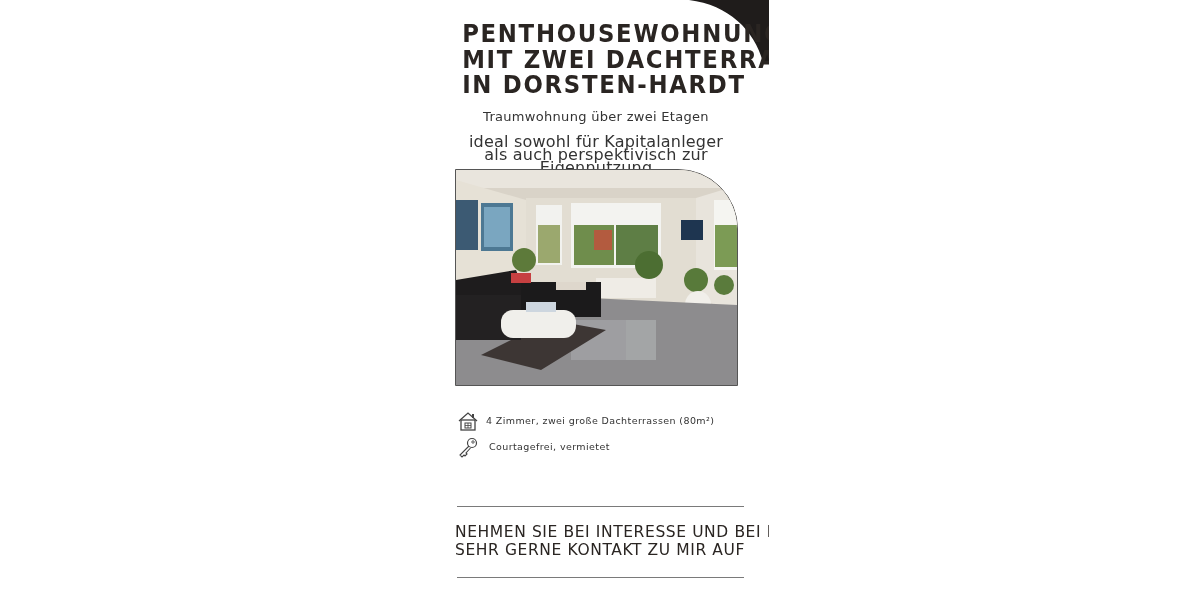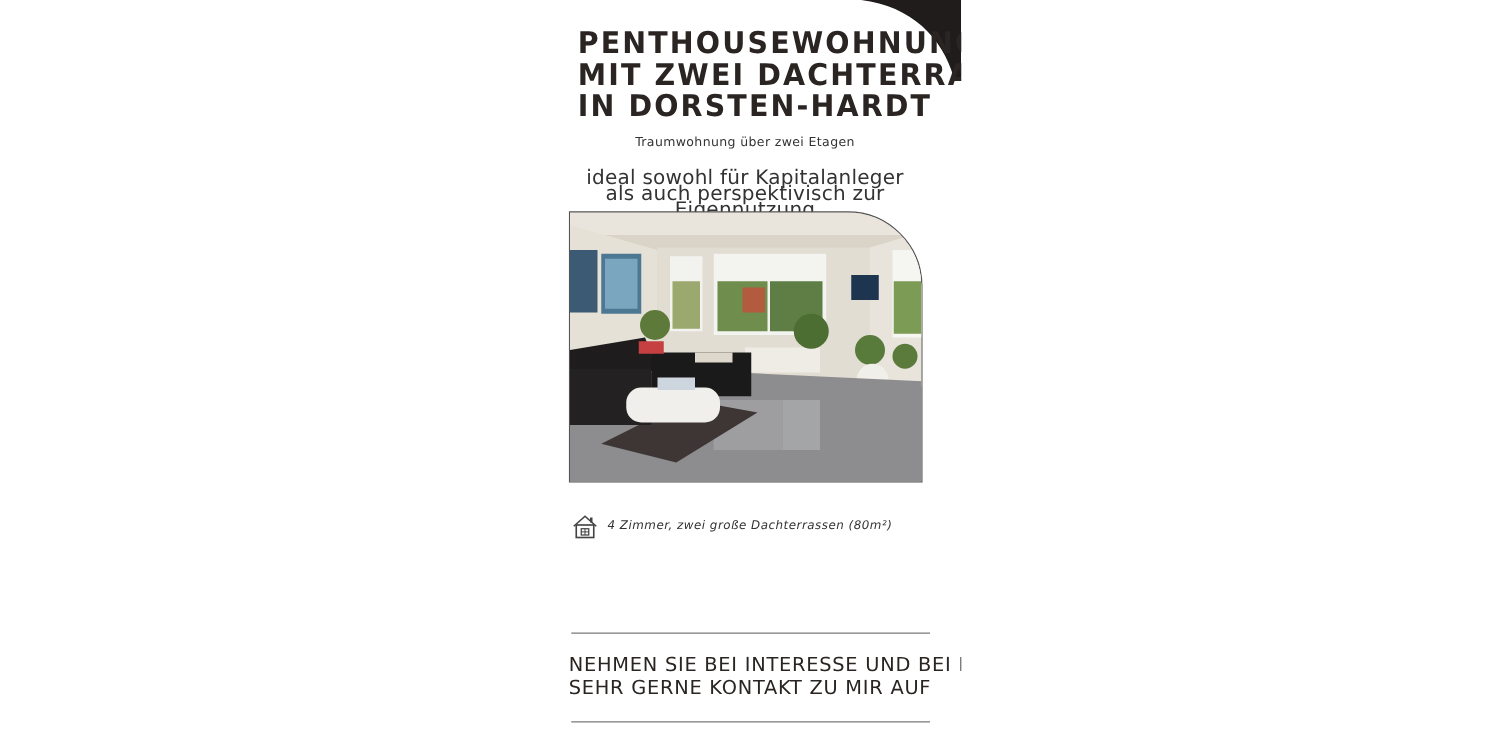--- a/index.html
+++ b/index.html
@@ -18,39 +18,39 @@
     .corner-shape svg { display: block; }
     .title {
       position: absolute; left: 0; top: 22px; width: 285px; text-align: center;
       font-family: "DejaVu Sans", sans-serif; font-weight: bold; font-size: 24px;
       letter-spacing: 1.8px; line-height: 25.5px; color: #2a2522; margin: 0;
       transform: scaleX(0.95); transform-origin: center top;
     }
     .title span { display: block; white-space: nowrap; }
     .subtitle {
       position: absolute; left: 0; top: 109px; width: 282px; text-align: center;
-      font-size: 10px; color: #333; letter-spacing: 0.3px;
+      font-size: 13px; color: #333; letter-spacing: 0.3px;
     }
     .desc {
       position: absolute; left: 0; top: 135px; width: 282px; text-align: center;
       font-size: 16px; line-height: 13px; color: #333; letter-spacing: 0.2px;
     }
     .photo {
       position: absolute; left: 0; top: 169px; width: 283px; height: 217px;
       border-top-right-radius: 60px; overflow: hidden; background: #cfc8bc;
       border: 1px solid #555; box-sizing: border-box;
     }
     .features { position: absolute; left: 2px; top: 408px; width: 290px; }
     .feature {
       display: flex; align-items: center; height: 25px; margin-bottom: 1px;
     }
     .feature .icon { width: 22px; height: 22px; margin-right: 10px; flex: none; }
     .feature .icon svg { width: 22px; height: 22px; display: block; }
     .feature .label { font-size: 9.5px; color: #333; letter-spacing: 0.4px; white-space: nowrap; }
-    .feature.f1 .label { margin-left: -3px; font-style: italic; }
+    .feature.f1 .label { margin-left: -3px; }
     .rule {
       position: absolute; left: 2px; width: 287px; height: 0; border-top: 1.5px solid #7a7a7a;
     }
     .rule.r1 { top: 506px; }
     .rule.r2 { top: 577px; }
     .cta {
       position: absolute; left: 0; top: 524px; width: 288px; text-align: center;
       font-size: 15.5px; line-height: 17.5px; color: #2a2522; letter-spacing: 0.6px;
       text-transform: uppercase;
     }
@@ -132,20 +132,30 @@
             <path d="M2 11 L11 3 L20 11" fill="none" stroke="#444" stroke-width="1.3"></path>
             <rect x="4" y="10" width="14" height="10" fill="none" stroke="#444" stroke-width="1.3"></rect>
             <rect x="8" y="13" width="6" height="5" fill="none" stroke="#444" stroke-width="1"></rect>
             <line x1="11" y1="13" x2="11" y2="18" stroke="#444" stroke-width="0.8"></line>
             <line x1="8" y1="15.5" x2="14" y2="15.5" stroke="#444" stroke-width="0.8"></line>
             <rect x="15" y="4" width="2" height="4" fill="#444"></rect>
           </svg>
       </span>
       <span class="label">4 Zimmer, zwei große Dachterrassen (80m²)</span>
     </div>
+    <div class="feature">
+      <span class="icon">
+        <svg viewBox="0 0 22 22">
+            <circle cx="15" cy="7" r="4.5" fill="none" stroke="#444" stroke-width="1.2"></circle>
+            <circle cx="16" cy="6" r="1.2" fill="none" stroke="#444" stroke-width="0.9"></circle>
+            <path d="M12 10 L3 19 L5 21 L7 19 L8 20 L10 18 L9 17 L13.5 12" fill="none" stroke="#444" stroke-width="1.1"></path>
+          </svg>
+      </span>
+      <span class="label">Courtagefrei, vermietet</span>
+    </div>
   </div>
 
   <div class="rule r1"></div>
   <div class="cta">
     <span>NEHMEN SIE BEI INTERESSE UND BEI FRAGEN</span>
     <span>SEHR GERNE KONTAKT ZU MIR AUF</span>
   </div>
   <div class="rule r2"></div>
 </div>
 

